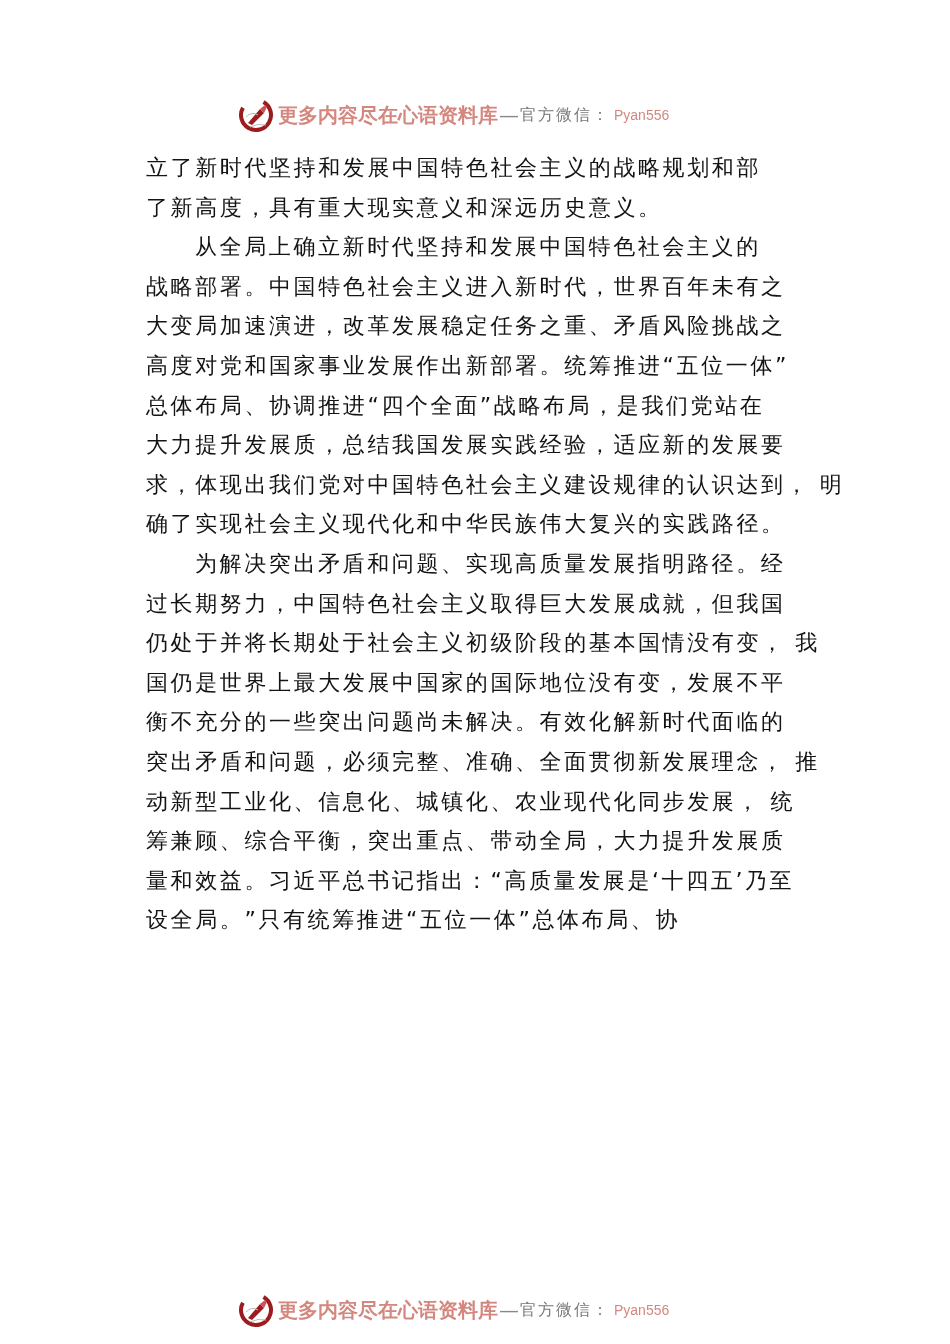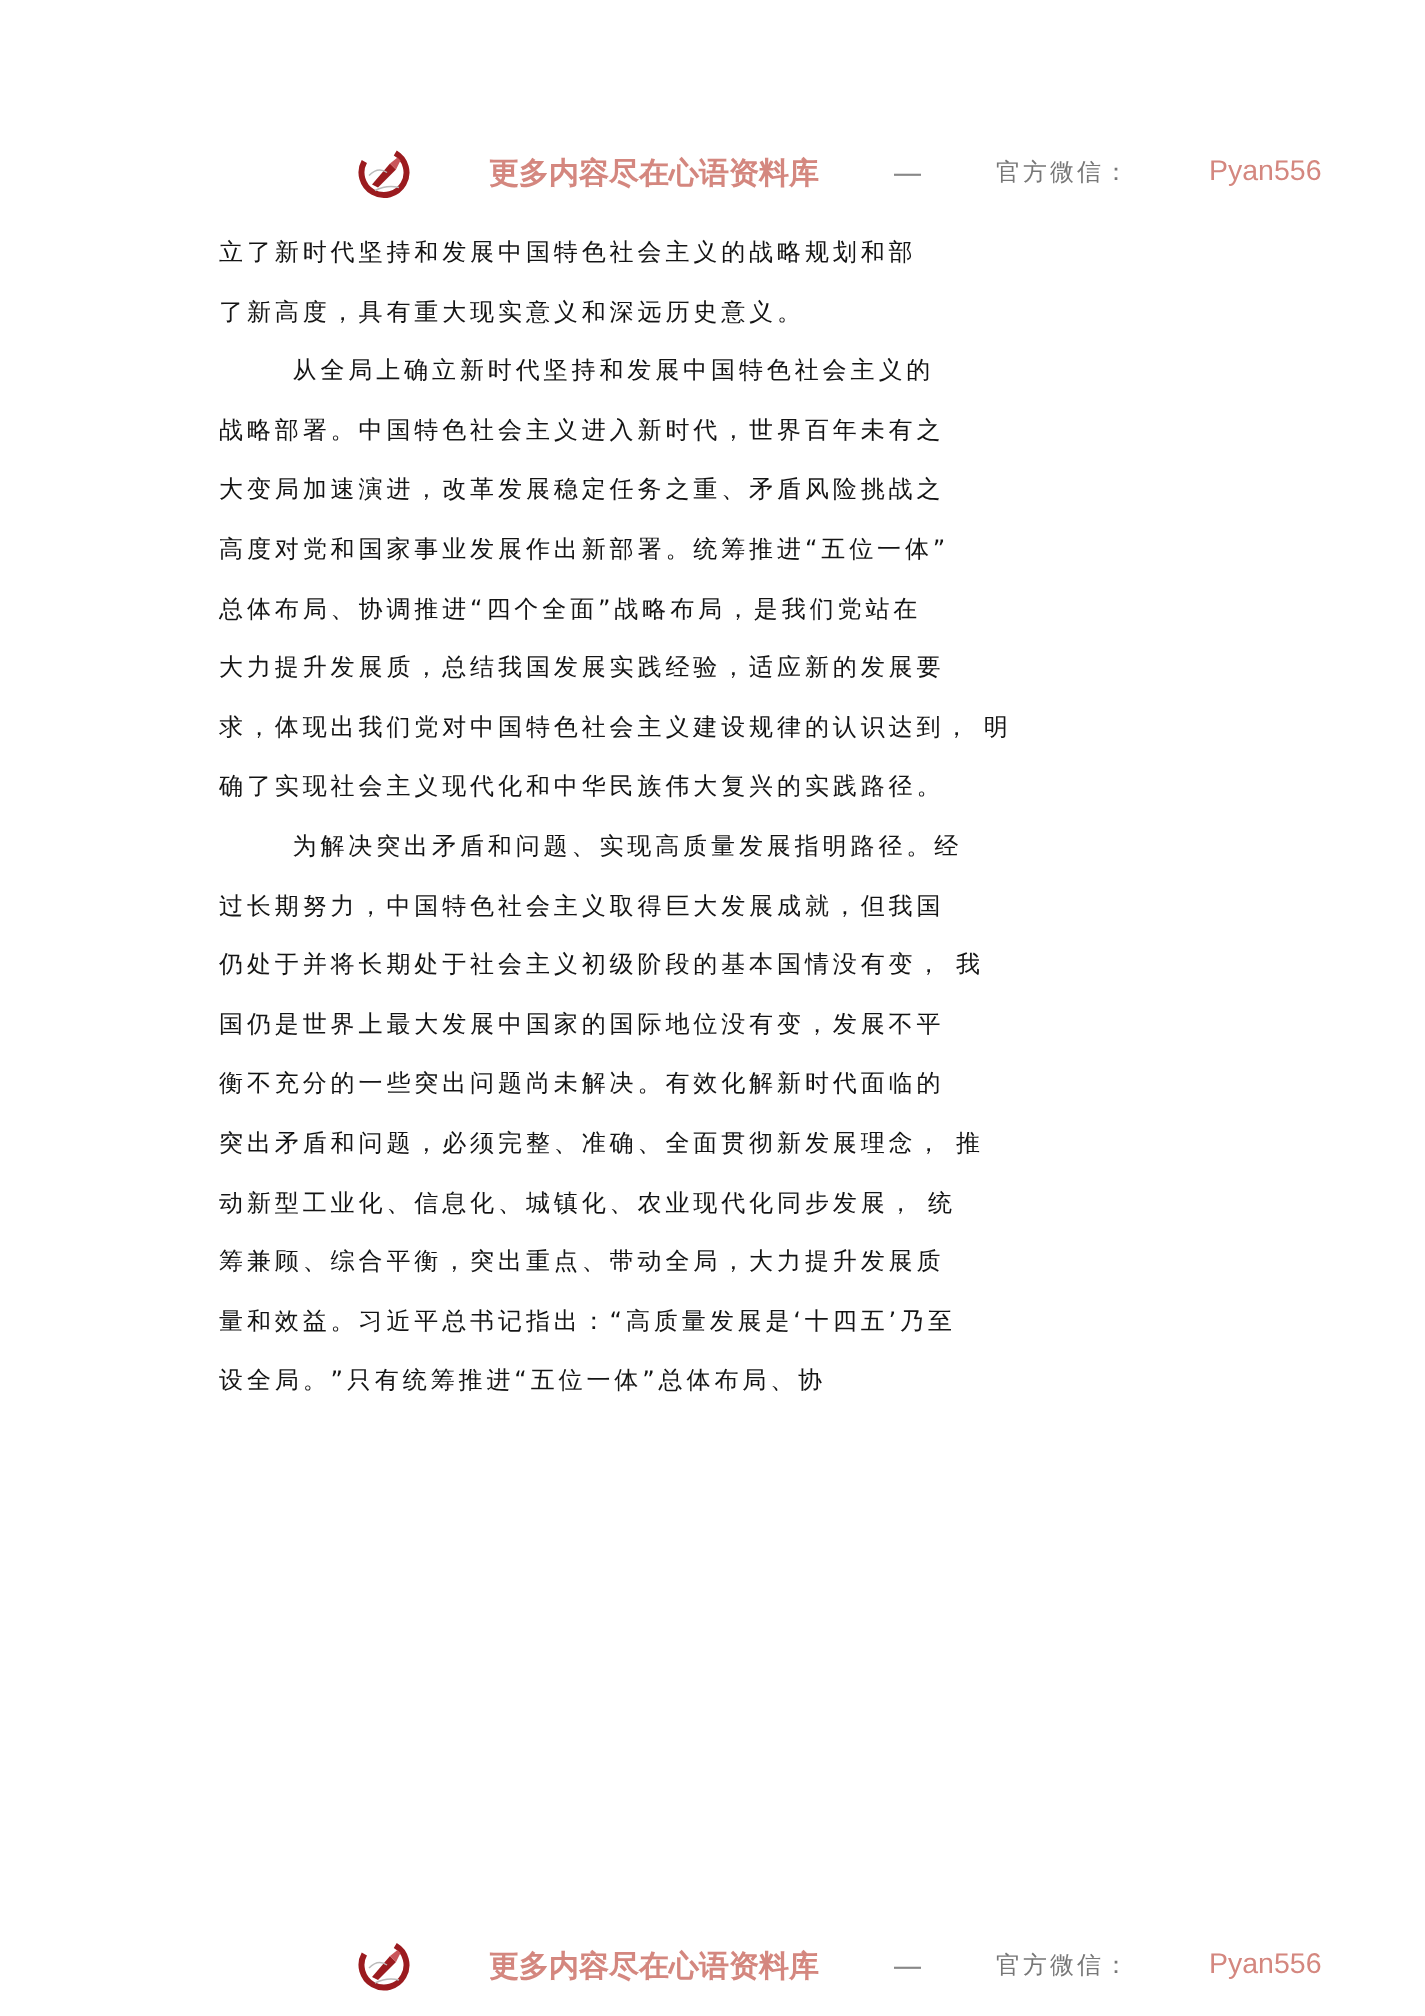--- a/index.html
+++ b/index.html
@@ -16,21 +16,20 @@
       color: #111111;
     }
     .banner {
       position: absolute;
       left: 238px;
       width: 500px;
       height: 40px;
       display: flex;
       align-items: center;
       white-space: nowrap;
-      gap: 48px;
     }
     .banner.top { top: 95px; }
     .banner.bottom { top: 1290px; }
     .logo {
       width: 36px;
       height: 36px;
       margin-right: 4px;
       flex: 0 0 auto;
     }
     .banner .promo {
@@ -46,34 +45,34 @@
       margin: 0 1px;
     }
     .banner .wechat-label {
       font-family: "DejaVu Serif", serif;
       font-size: 16px;
       color: #777777;
       letter-spacing: 2px;
     }
     .banner .wechat-id {
       font-family: "Liberation Sans", sans-serif;
-      font-size: 19px;
+      font-size: 14px;
       color: #d4877f;
       margin-left: 4px;
     }
     .content {
       position: absolute;
       left: 146px;
       top: 148px;
       width: 672px;
     }
     .line {
       height: 39.6px;
       line-height: 39.6px;
-      font-size: 16px;
+      font-size: 22px;
       white-space: nowrap;
       letter-spacing: 2.6px;
       font-family: "DejaVu Sans", sans-serif;
       color: #141414;
     }
     .line.indent { padding-left: 49px; }
   </style>
 </head>
 <body>
 

